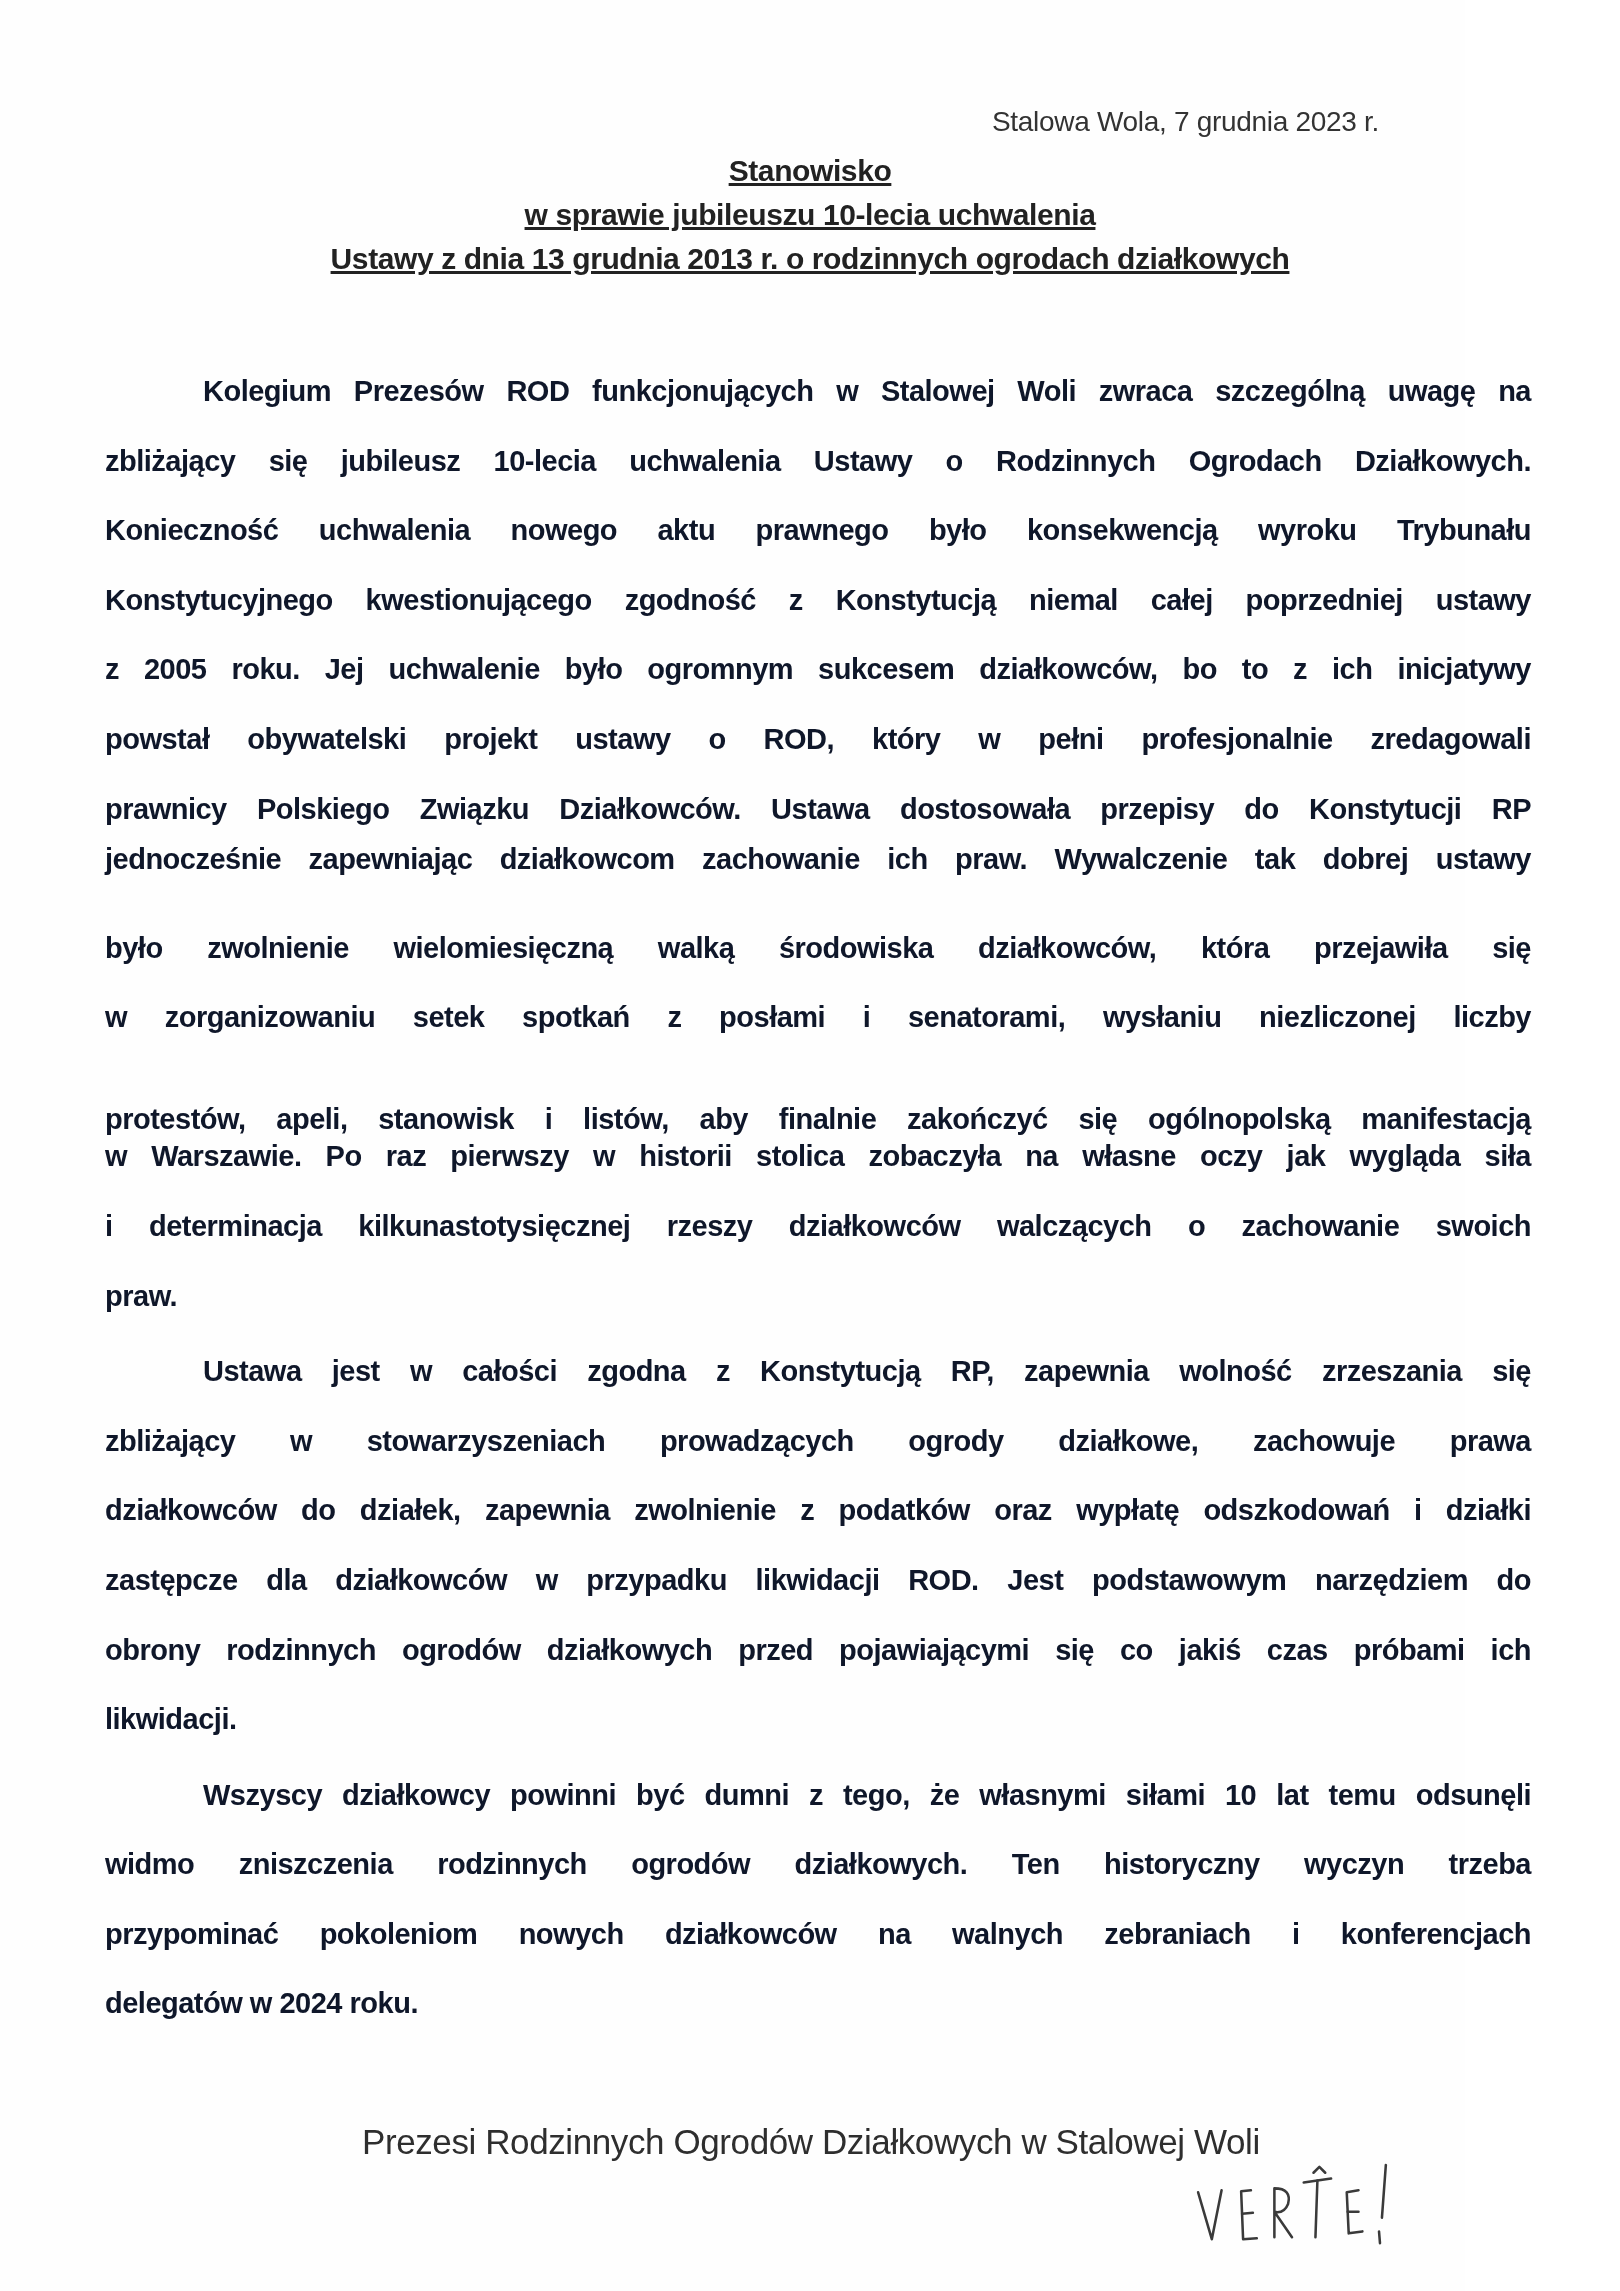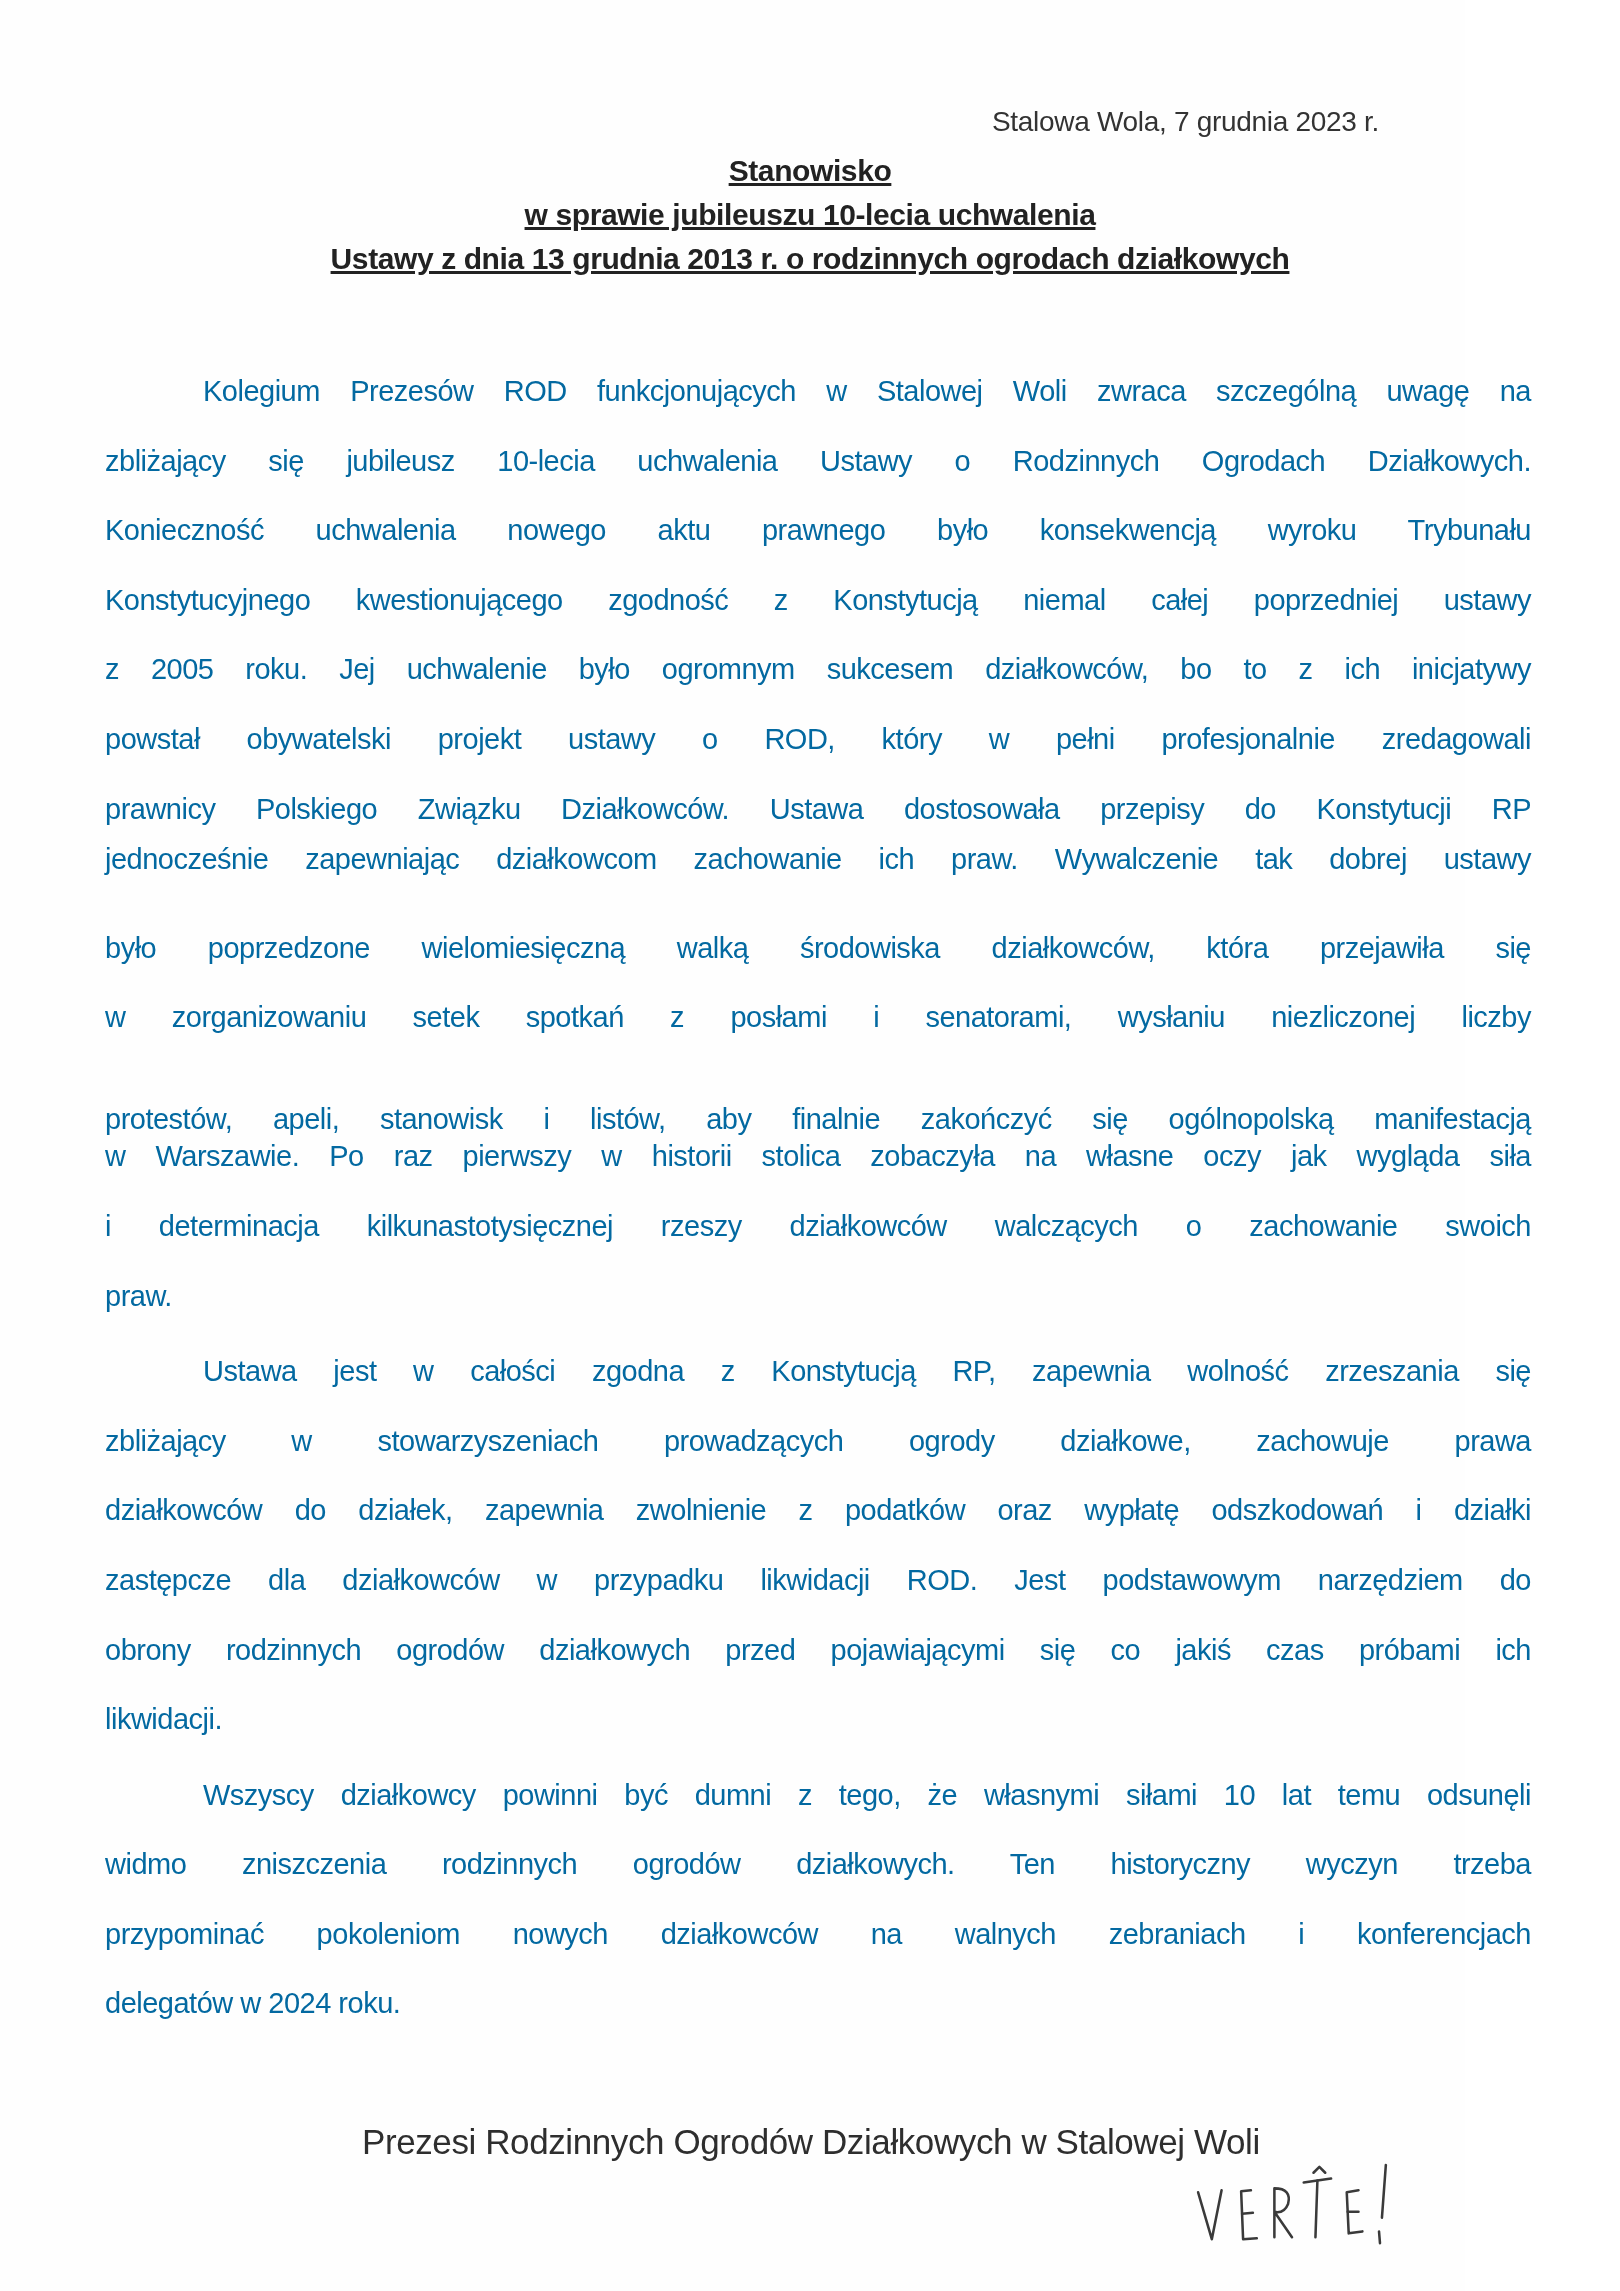--- a/index.html
+++ b/index.html
@@ -54,21 +54,22 @@
       position: absolute;
       left: 0;
       width: 1426px;
       height: 39px;
       font-size: 29px;
       line-height: 39px;
       white-space: nowrap;
       text-align: justify;
       text-align-last: justify;
       letter-spacing: -0.5px;
-      color: #0369a1;
+      color: #0f172a;
+      font-weight: bold;
     }
     .line.indent { left: 98px; width: 1328px; }
     .line.last { text-align-last: left; }
     .signature {
       position: absolute;
       top: 2122px;
       left: 362px;
       font-size: 35px;
       letter-spacing: -0.4px;
       color: #2e2e2e;
@@ -98,21 +99,21 @@
   <div class="body-lines">
 
     <div class="line indent" style="top:0px">Kolegium Prezesów ROD funkcjonujących w Stalowej Woli zwraca szczególną uwagę na</div>
     <div class="line" style="top:70px">zbliżający się jubileusz 10-lecia uchwalenia Ustawy o Rodzinnych Ogrodach Działkowych.</div>
     <div class="line" style="top:139px">Konieczność uchwalenia nowego aktu prawnego było konsekwencją wyroku Trybunału</div>
     <div class="line" style="top:209px">Konstytucyjnego kwestionującego zgodność z Konstytucją niemal całej poprzedniej ustawy</div>
     <div class="line" style="top:278px">z 2005 roku. Jej uchwalenie było ogromnym sukcesem działkowców, bo to z ich inicjatywy</div>
     <div class="line" style="top:348px">powstał obywatelski projekt ustawy o ROD, który w pełni profesjonalnie zredagowali</div>
     <div class="line" style="top:418px">prawnicy Polskiego Związku Działkowców.  Ustawa dostosowała przepisy do Konstytucji RP</div>
     <div class="line" style="top:468px">jednocześnie zapewniając działkowcom zachowanie ich praw. Wywalczenie tak dobrej ustawy</div>
-    <div class="line" style="top:557px">było poprzedzone wielomiesięczną walką środowiska działkowców, która przejawiła się</div>
+    <div class="line" style="top:557px">było zwolnienie wielomiesięczną walką środowiska działkowców, która przejawiła się</div>
     <div class="line" style="top:626px">w zorganizowaniu setek spotkań z posłami i senatorami, wysłaniu niezliczonej liczby</div>
     <div class="line" style="top:728px">protestów, apeli, stanowisk i listów, aby finalnie zakończyć się ogólnopolską manifestacją</div>
     <div class="line" style="top:765px">w Warszawie. Po raz pierwszy w historii stolica zobaczyła na własne oczy jak wygląda siła</div>
     <div class="line" style="top:835px">i determinacja kilkunastotysięcznej rzeszy działkowców walczących o zachowanie swoich</div>
     <div class="line last" style="top:905px">praw.</div>
 
     <div class="line indent" style="top:980px">Ustawa jest w całości zgodna z Konstytucją RP, zapewnia wolność zrzeszania się</div>
     <div class="line" style="top:1050px">zbliżający w stowarzyszeniach prowadzących ogrody działkowe, zachowuje prawa</div>
     <div class="line" style="top:1119px">działkowców do działek, zapewnia zwolnienie z podatków oraz wypłatę odszkodowań i działki</div>
     <div class="line" style="top:1189px">zastępcze dla działkowców w przypadku likwidacji ROD. Jest podstawowym narzędziem do</div>

